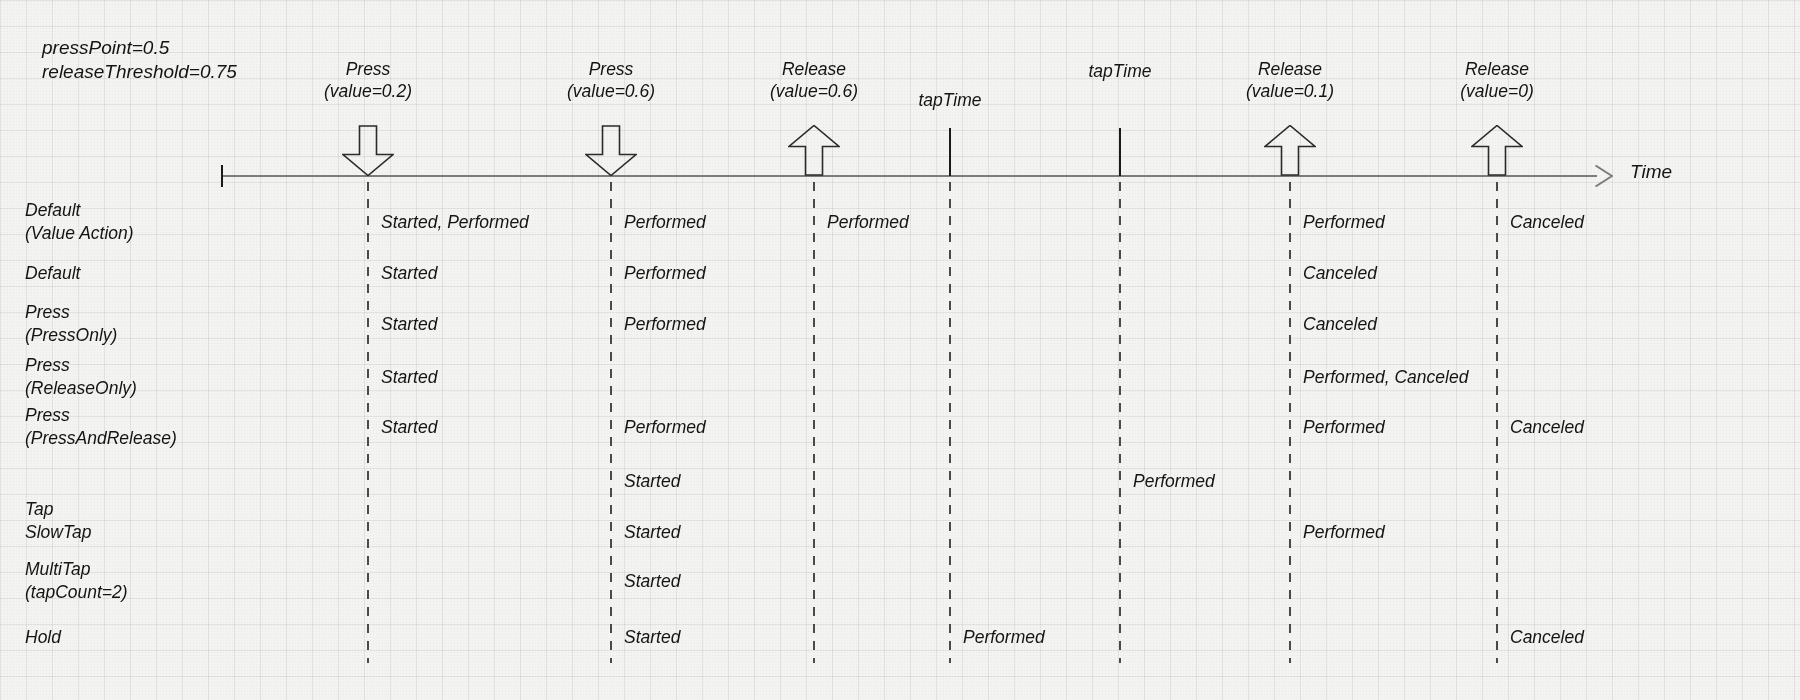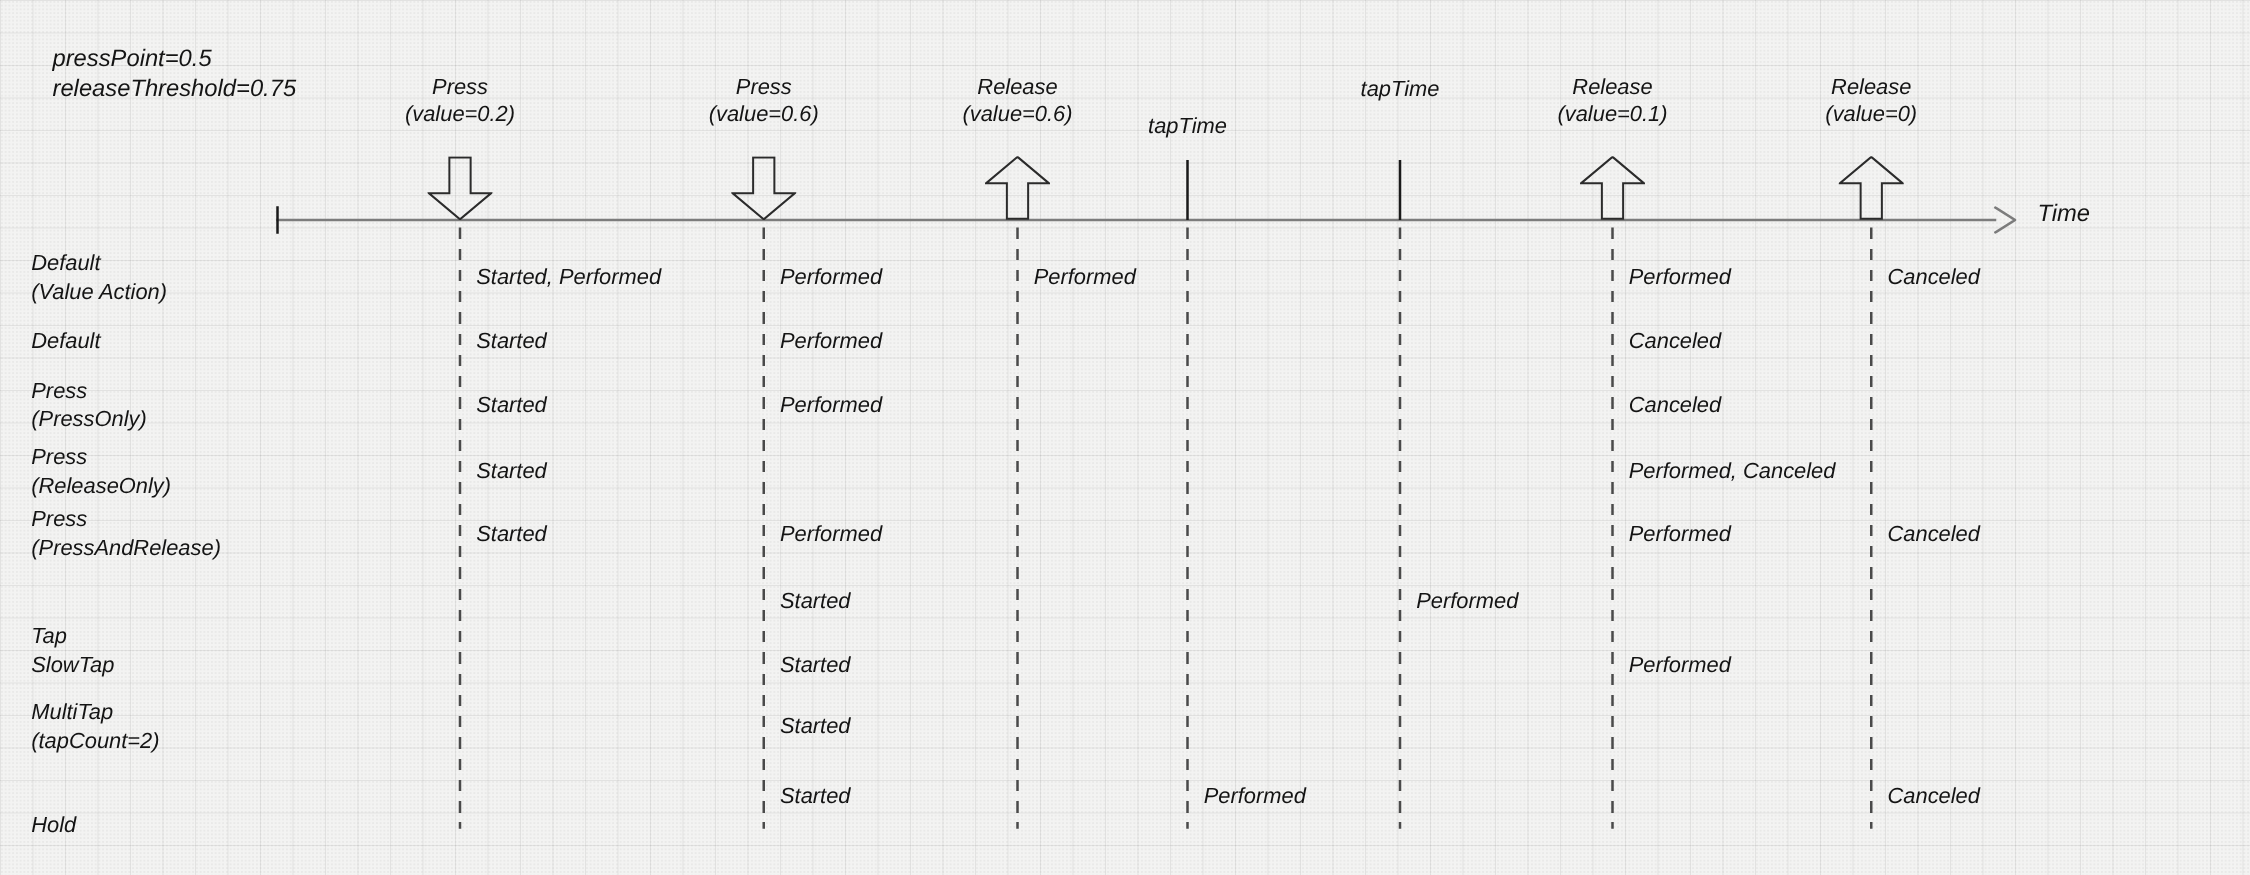--- a/index.html
+++ b/index.html
@@ -222,21 +222,21 @@
         <div class="abs cell-text" style="left: 1303px; top: 532px;">Performed</div>
       </div>
       <div>
         <div class="abs row-label" style="top: 581px;">
           <div>MultiTap</div>
           <div>(tapCount=2)</div>
         </div>
         <div class="abs cell-text" style="left: 624px; top: 581px;">Started</div>
       </div>
       <div>
-        <div class="abs row-label" style="top: 637px; margin-top: 23px;">
+        <div class="abs row-label" style="top: 637px;">
           <div>Hold</div>
         </div>
         <div class="abs cell-text" style="left: 624px; top: 637px;">Started</div>
         <div class="abs cell-text" style="left: 963px; top: 637px;">Performed</div>
         <div class="abs cell-text" style="left: 1510px; top: 637px;">Canceled</div>
       </div>
     </div>
 
 </div>
 

